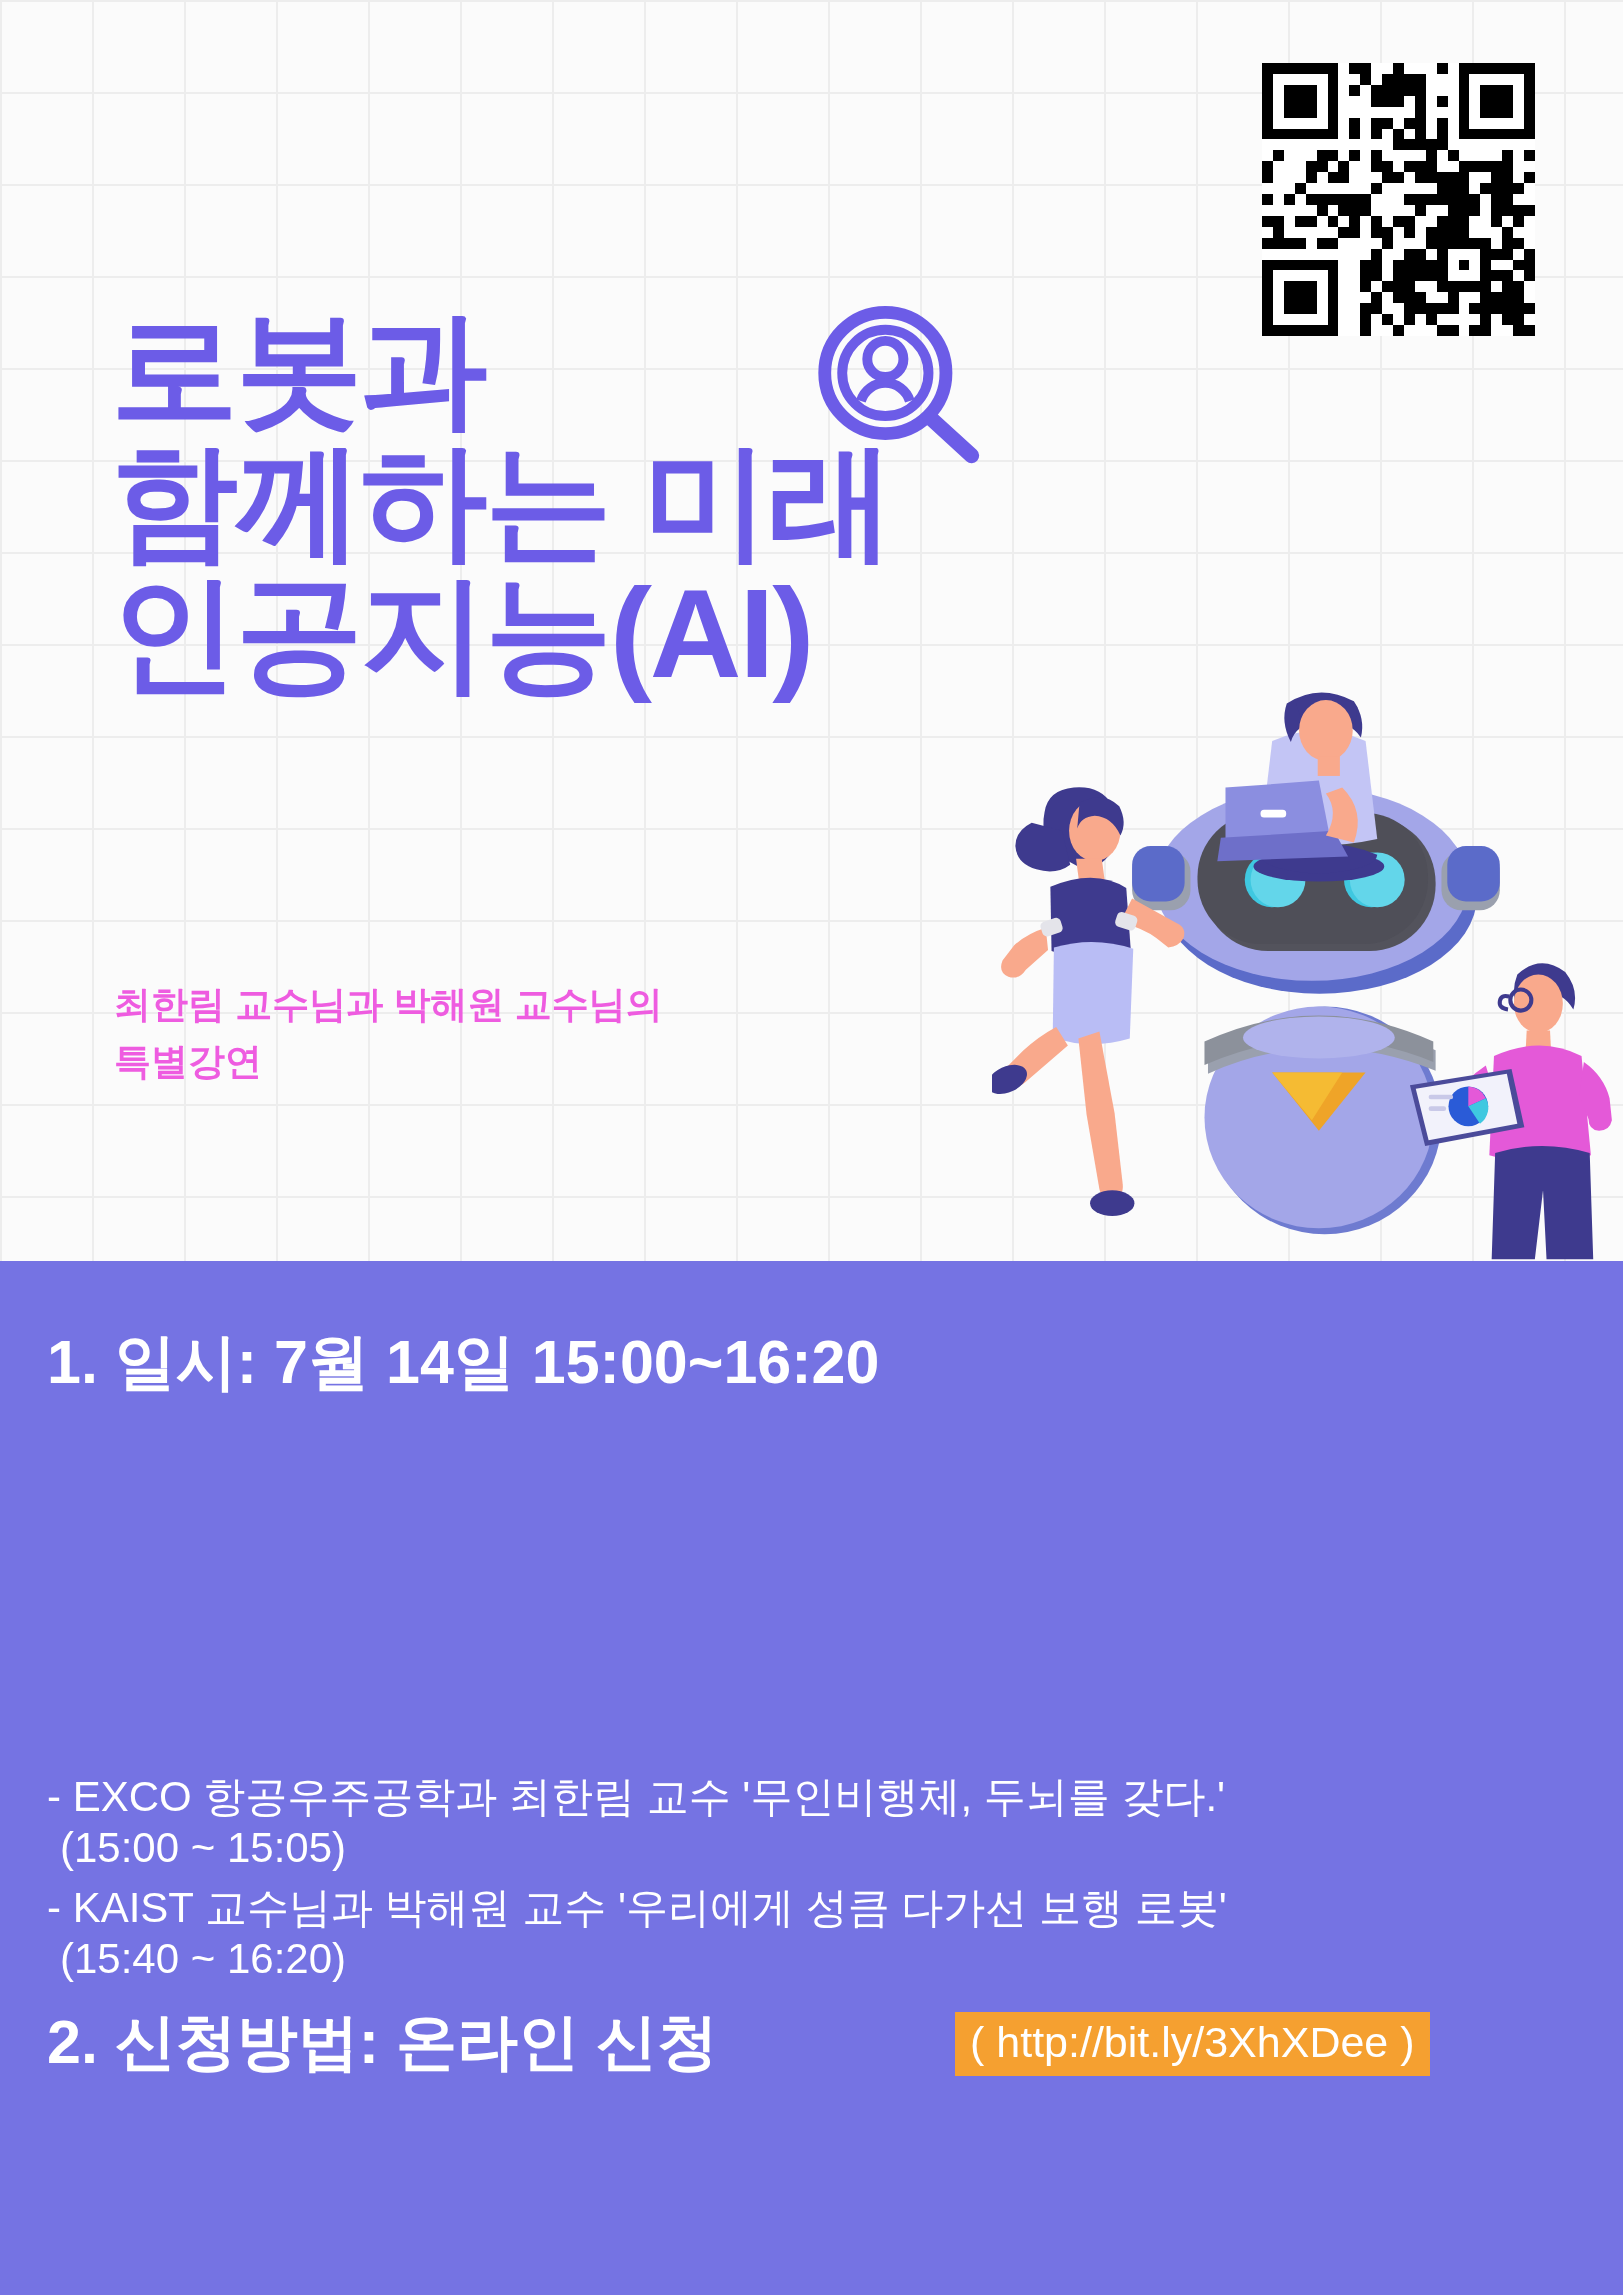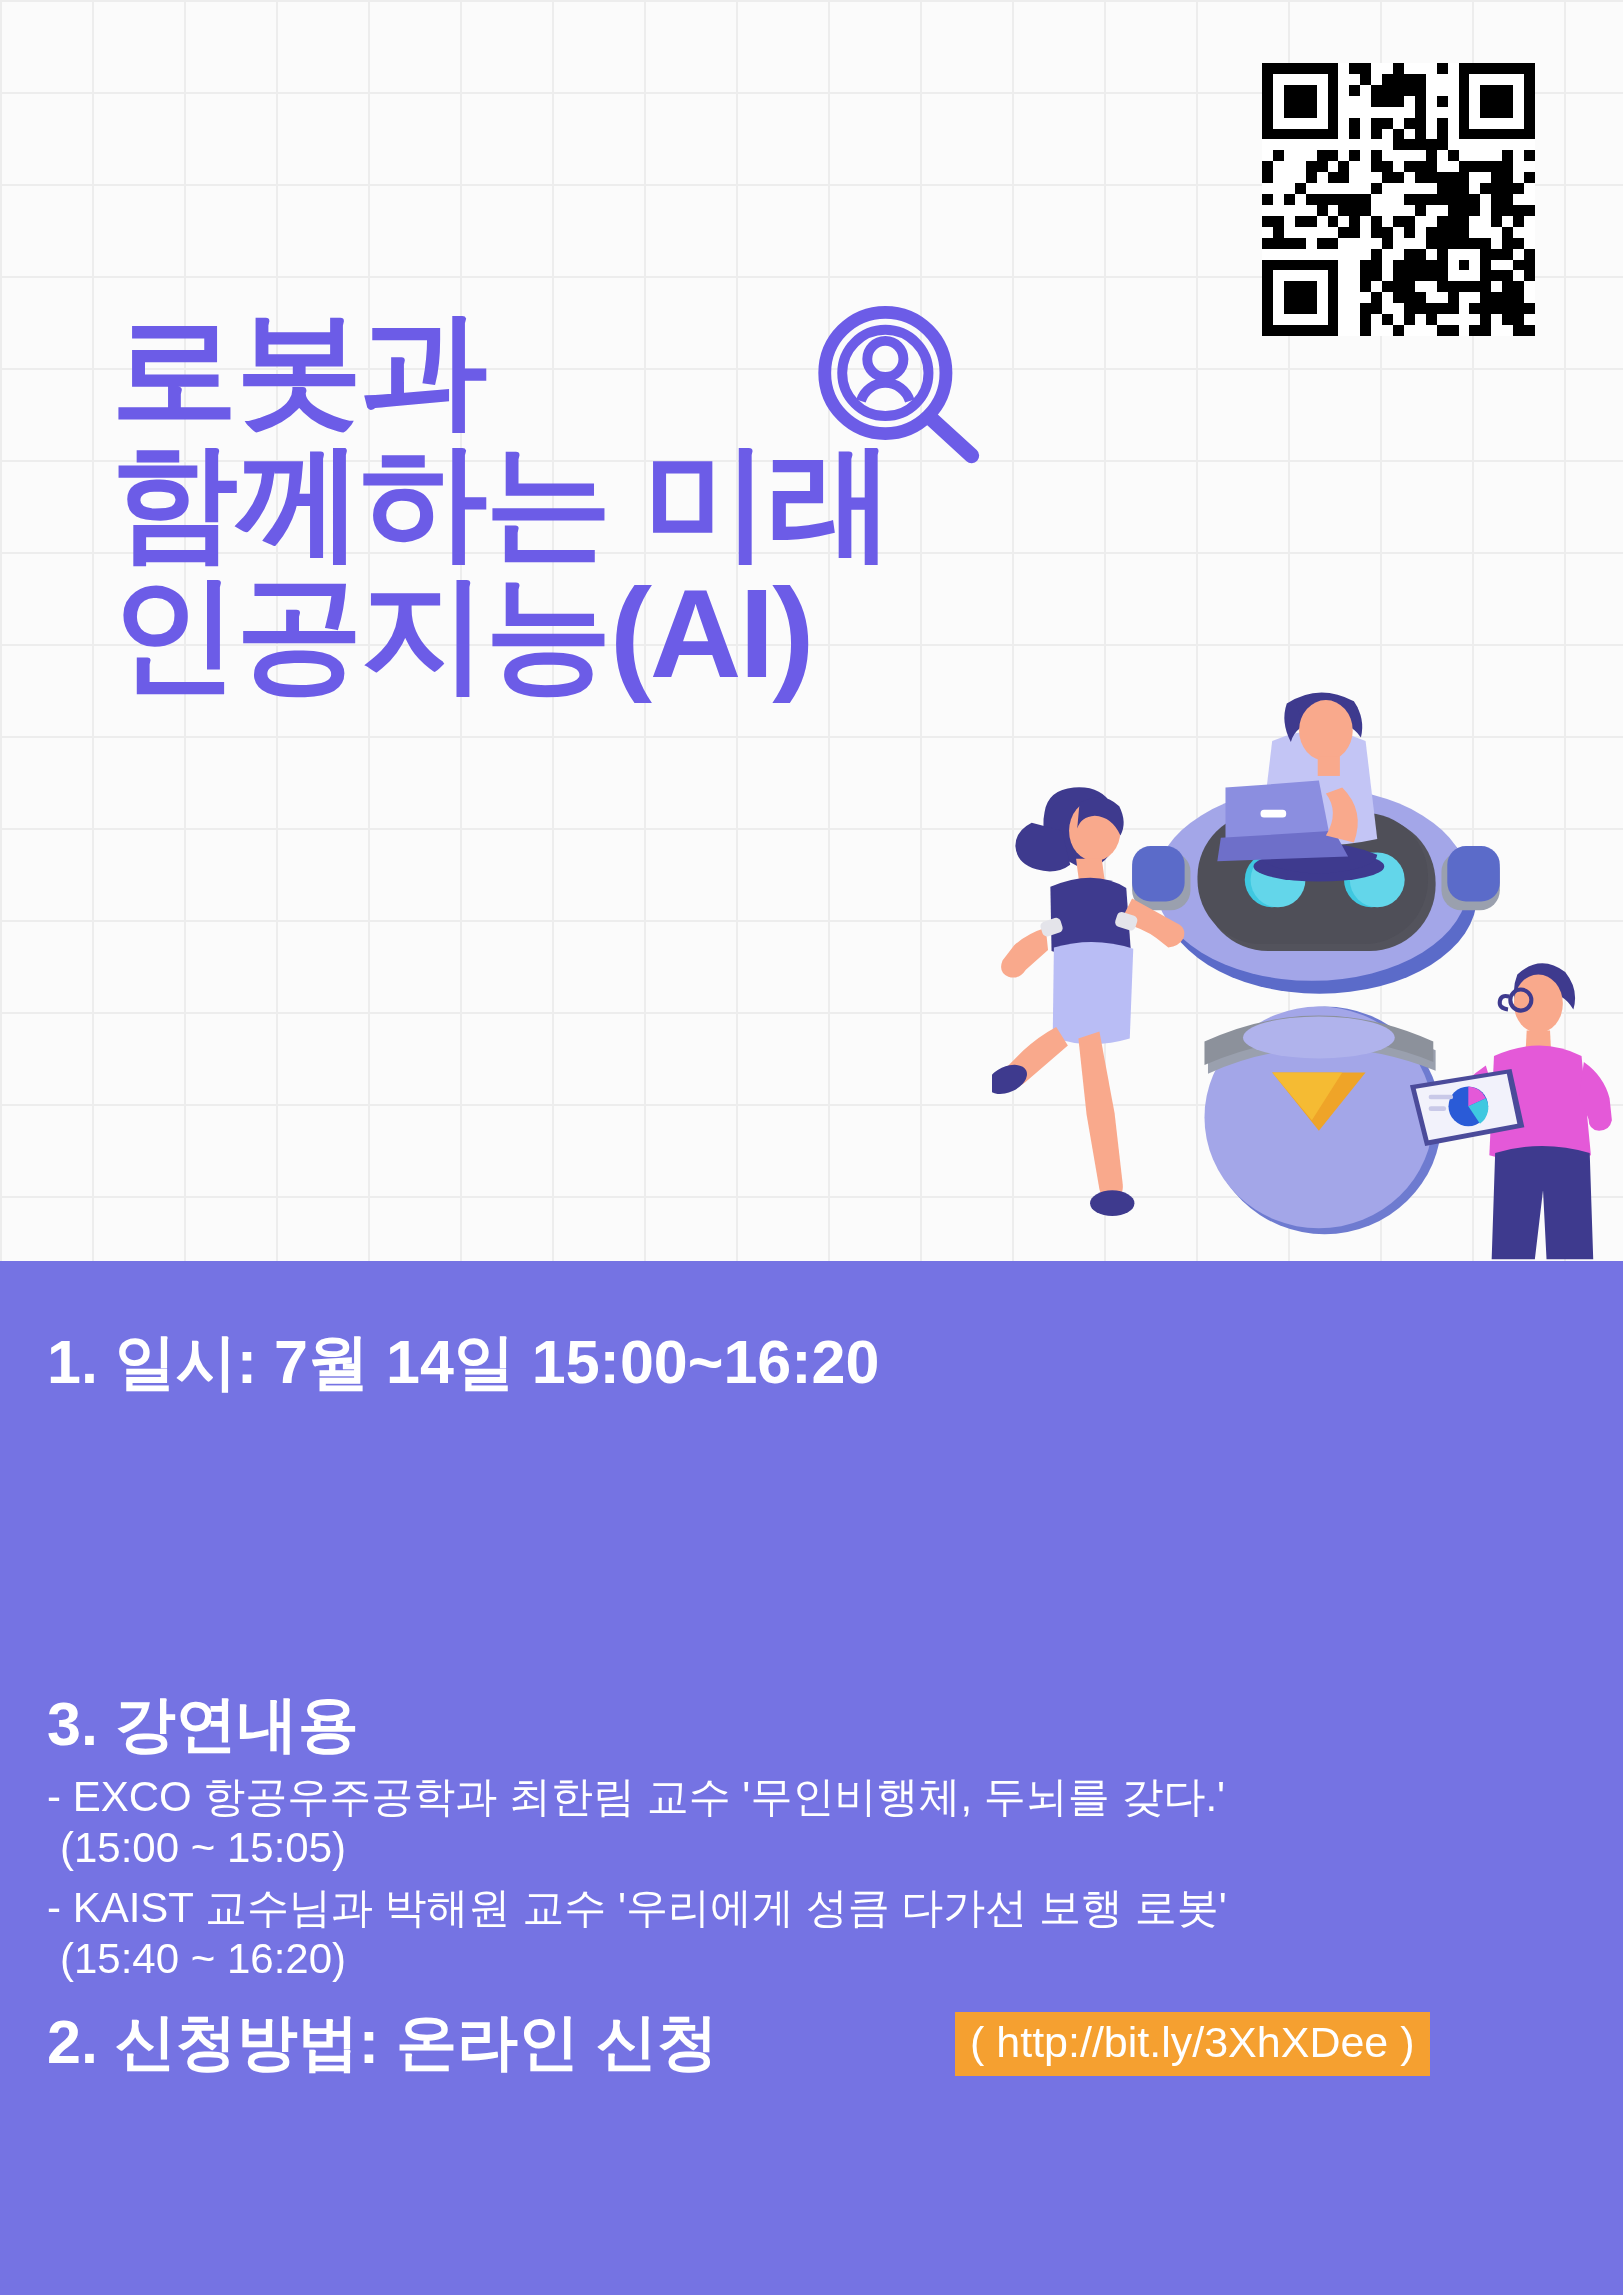--- a/index.html
+++ b/index.html
@@ -89,20 +89,24 @@
 
   <div class="top-area"></div>
 
 
   <div class="headline">
     <span class="l">로봇과</span>
     <span class="l">함께하는 미래</span>
     <span class="l">인공지능(AI)</span>
   </div>
 
+  <div class="subtitle">
+    <span class="l">최한림 교수님과 박해원 교수님의</span>
+    <span class="l">특별강연</span>
+  </div>
 
   <div class="qr" id="qr">
       <i></i>
       <i></i>
       <i></i>
       <i></i>
       <i></i>
       <i></i>
       <i></i>
       <i style="background: rgb(255, 255, 255);"></i>
@@ -810,21 +814,20 @@
         <path d="M 816 876 L 846 862 A 34 34 0 0 1 836 906 Z" fill="#3FC8E0"></path>
         <rect x="748" y="856" width="42" height="8" rx="4" fill="#C9C9E8"></rect>
         <rect x="748" y="876" width="30" height="8" rx="4" fill="#C9C9E8"></rect>
       </g>
     </svg>
   </div>
 
   <div class="panel">
     <div class="panel-inner">
       <div class="row r1">1. 일시: 7월 14일 15:00~16:20</div>
-      <div class="row r3">3. 강연내용</div>
 
       <div class="detail d1">- EXCO 항공우주공학과 최한림 교수 '무인비행체, 두뇌를 갖다.'</div>
       <div class="detail d1t">(15:00 ~ 15:05)</div>
       <div class="detail d2">- KAIST 교수님과 박해원 교수 '우리에게 성큼 다가선 보행 로봇'</div>
       <div class="detail d2t">(15:40 ~ 16:20)</div>
 
       <div class="row r4">2. 신청방법: 온라인 신청</div>
       <div class="url-chip">( http://bit.ly/3XhXDee )</div>
     </div>
 

